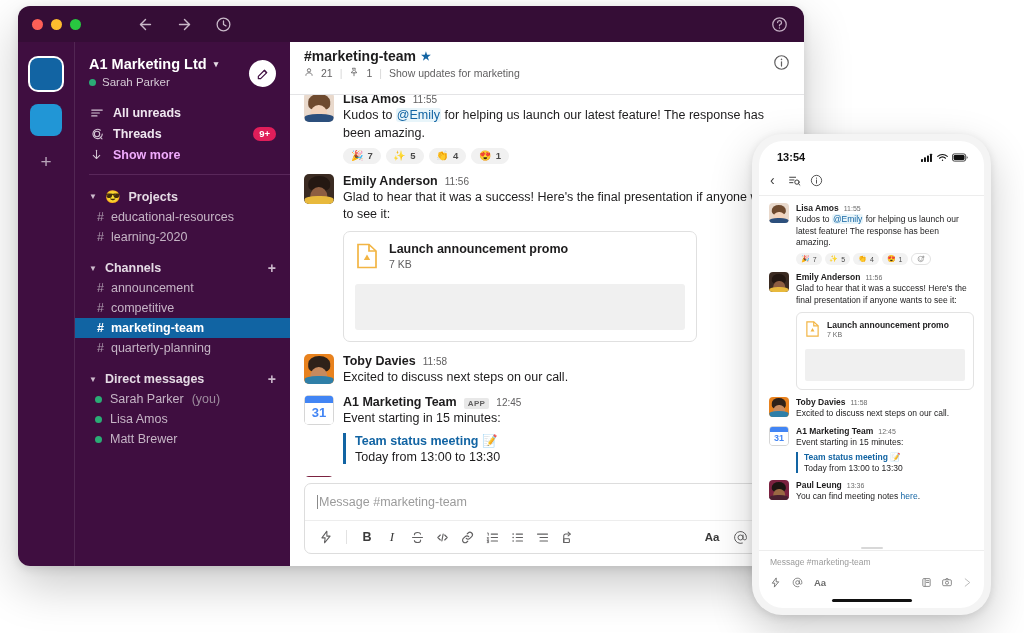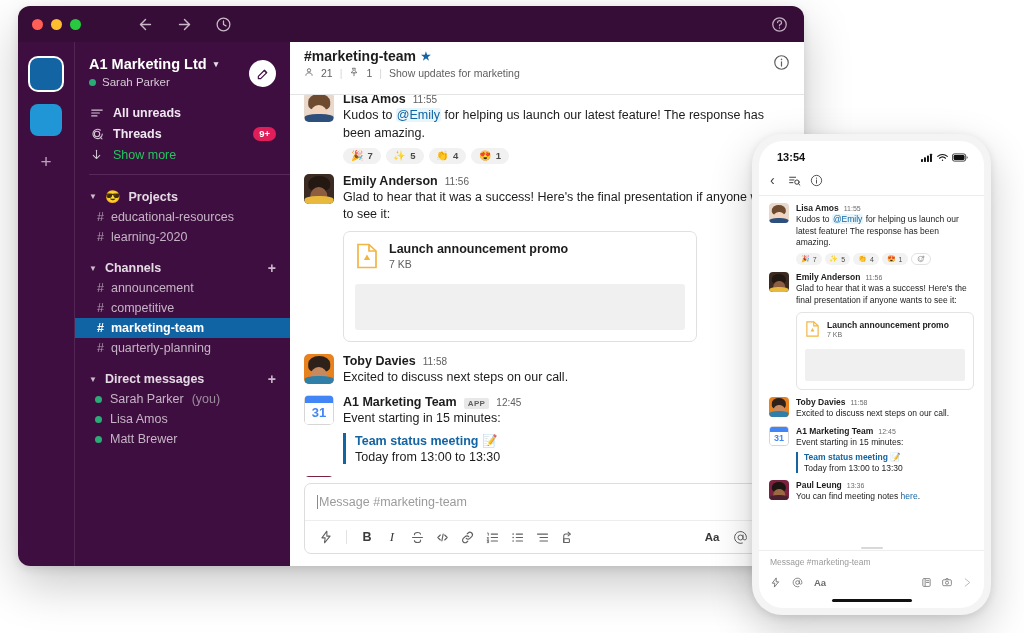--- a/index.html
+++ b/index.html
@@ -69,21 +69,21 @@
     position:absolute;right:14px;top:18px;width:27px;height:27px;border-radius:50%;
     background:#fff;display:flex;align-items:center;justify-content:center;color:#3F0E40;
   }
   .nav-list{margin-top:4px;}
   .nav-item{
     display:flex;align-items:center;gap:9px;
     padding:3.5px 14px;font-weight:bold;color:#EFE6EF;font-size:12.5px;
     position:relative;
   }
   .nav-item .ico{width:15px;display:flex;justify-content:center;color:#D3C4D3;flex:0 0 15px;}
-  .nav-item.muted{font-weight:normal;color:#22c55e;}
+  .nav-item.muted{font-weight:bold;color:#f0abfc;}
   .badge{
     position:absolute;right:14px;background:#E01E5A;color:#fff;border-radius:9px;
     font-size:9.5px;font-weight:bold;padding:1px 6px;line-height:12px;
   }
   .divider{height:1px;background:#59275A;margin:9px 0 0 14px;}
   .section{margin-top:11px;}
   .section-head{
     display:flex;align-items:center;gap:8px;padding:3px 14px;
     font-weight:bold;color:#E4DAE4;font-size:12.5px;
   }

